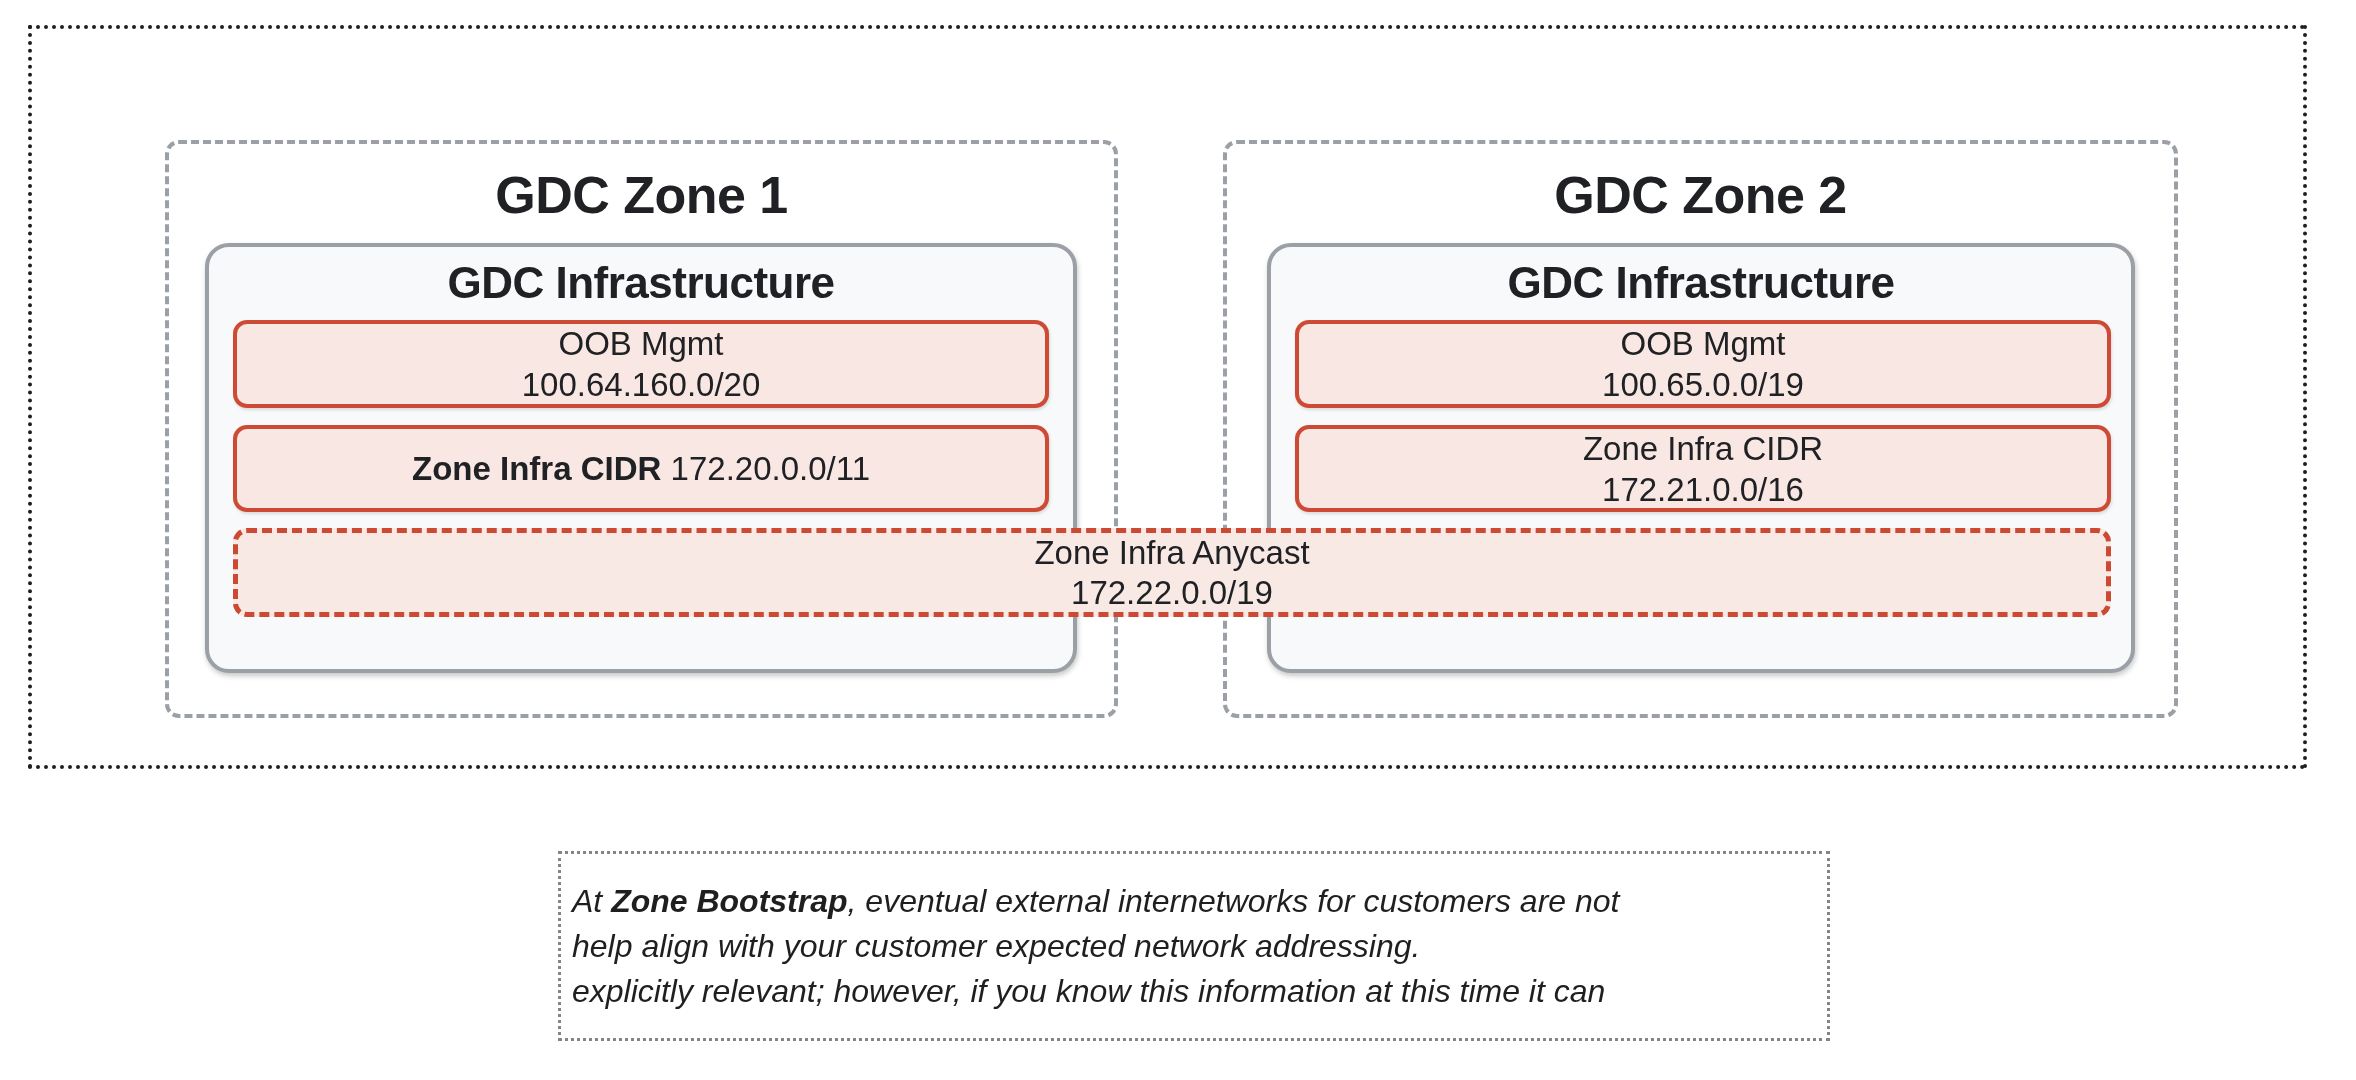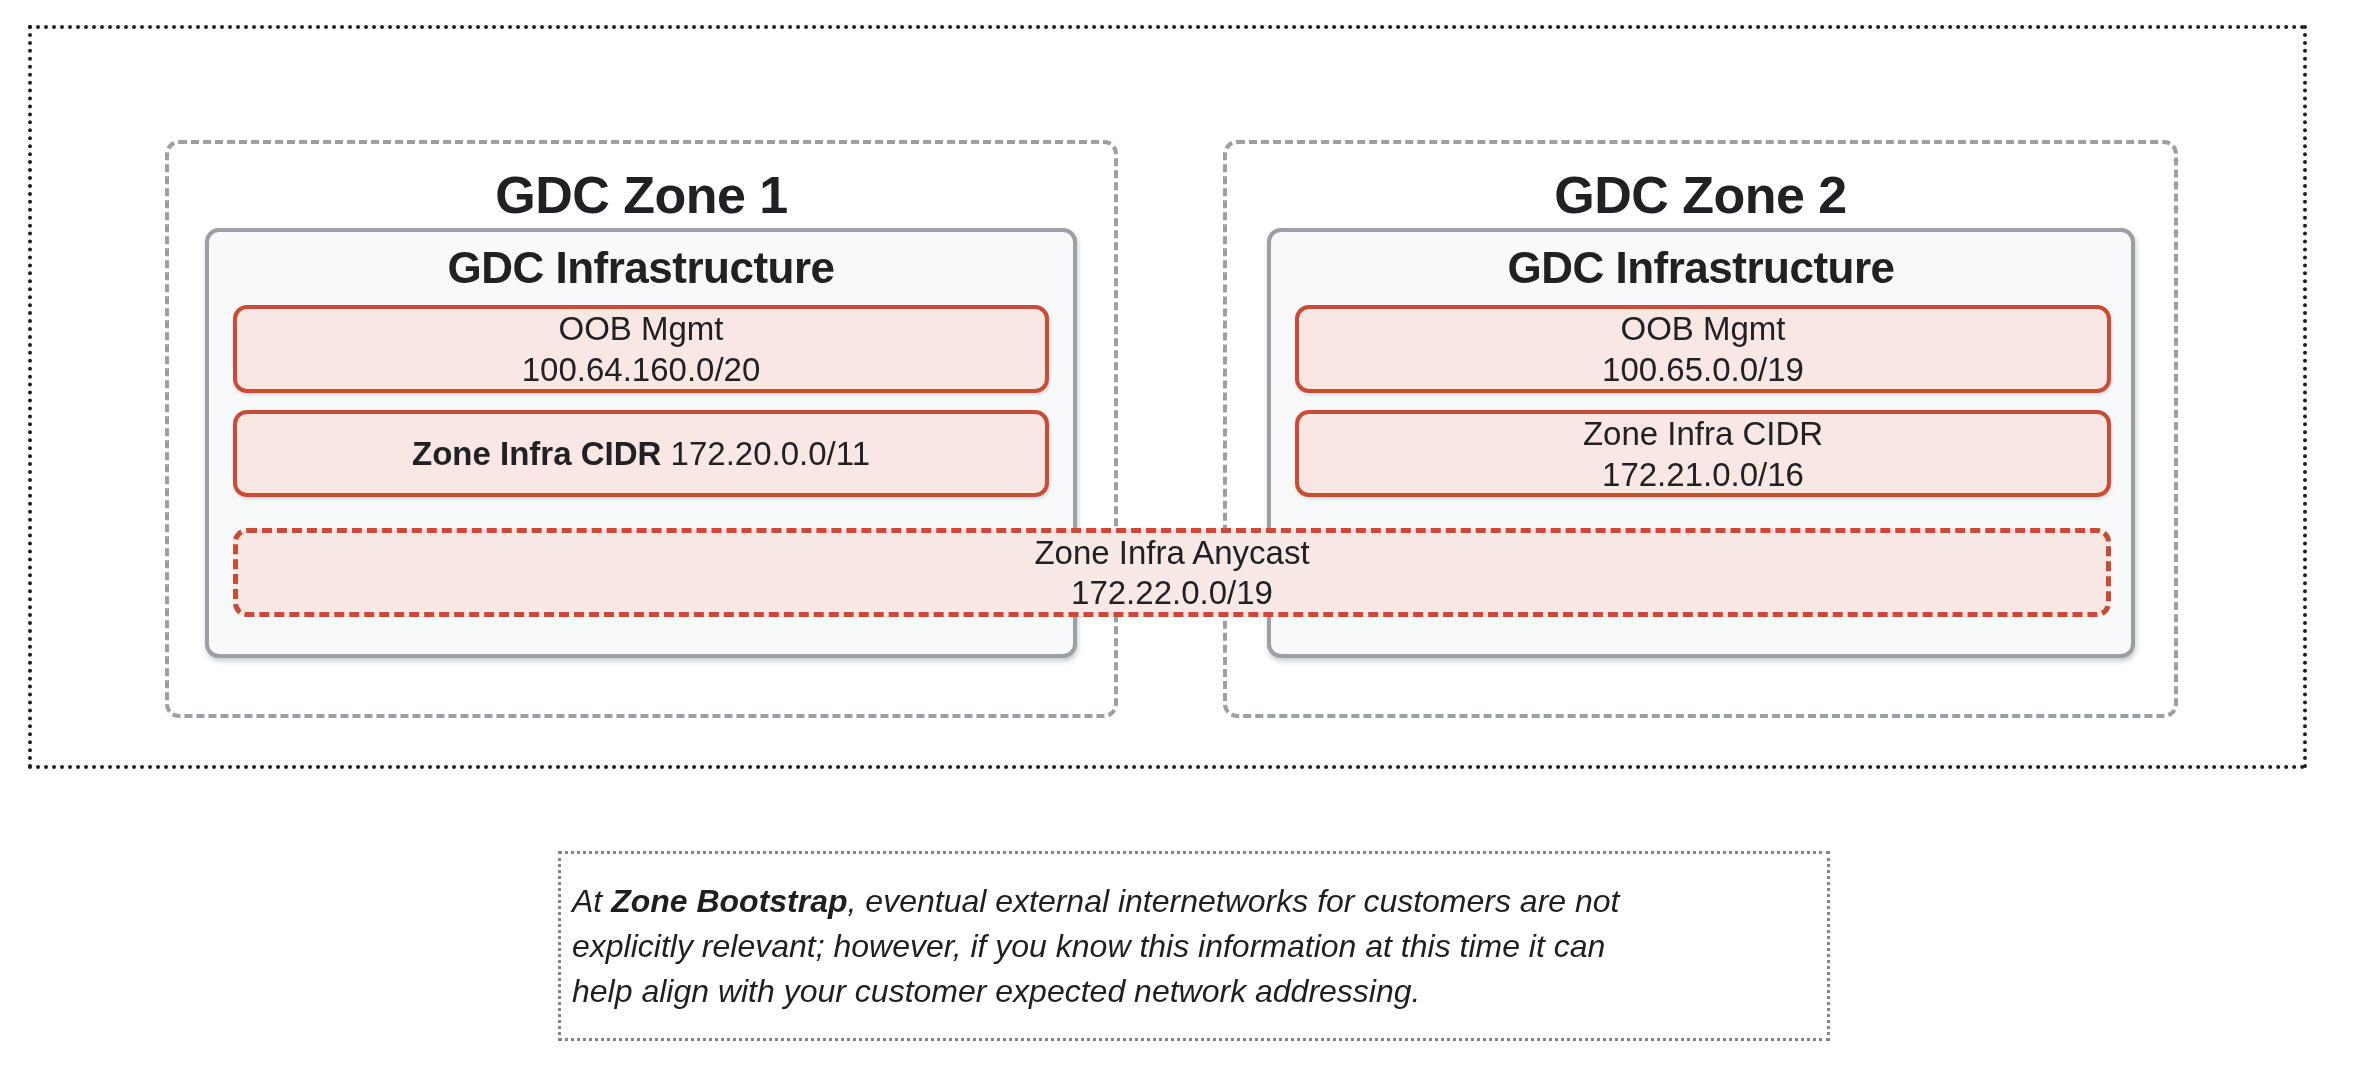--- a/index.html
+++ b/index.html
@@ -54,25 +54,25 @@
     text-align: center;
     font-size: 52px;
     font-weight: bold;
     line-height: 54px;
     letter-spacing: -0.5px;
   }
 
   
   .infra-box {
     position: absolute;
-    top: 84px;
+    top: 99px;
     height: 430px;
     background: #f8f9fa;
     border: 4px solid #9aa0a6;
-    border-radius: 14px;
+    border-radius: 24px;
     box-sizing: border-box;
     box-shadow: 1px 3px 5px rgba(95, 99, 104, 0.35);
   }
   .zone1 .infra-box { left: 36px; width: 872px; }
   .zone2 .infra-box { left: 40px; width: 868px; }
   .infra-title {
     position: absolute;
     left: 0; top: 13px;
     width: 100%;
     text-align: center;
@@ -184,17 +184,17 @@
     <div class="anycast-box">
       <div class="bold">Zone Infra Anycast</div>
       <div>172.22.0.0/19</div>
     </div>
   </div>
 
   <div class="note-box">
     <div class="note-line">
       <span>At </span><b>Zone Bootstrap</b><span>, eventual external internetworks for customers are not</span>
     </div>
+    <div class="note-line">help align with your customer expected network addressing.</div>
     <div class="note-line">explicitly relevant; however, if you know this information at this time it can</div>
-    <div class="note-line">help align with your customer expected network addressing.</div>
   </div>
 
 </div>
 
 </body></html>

